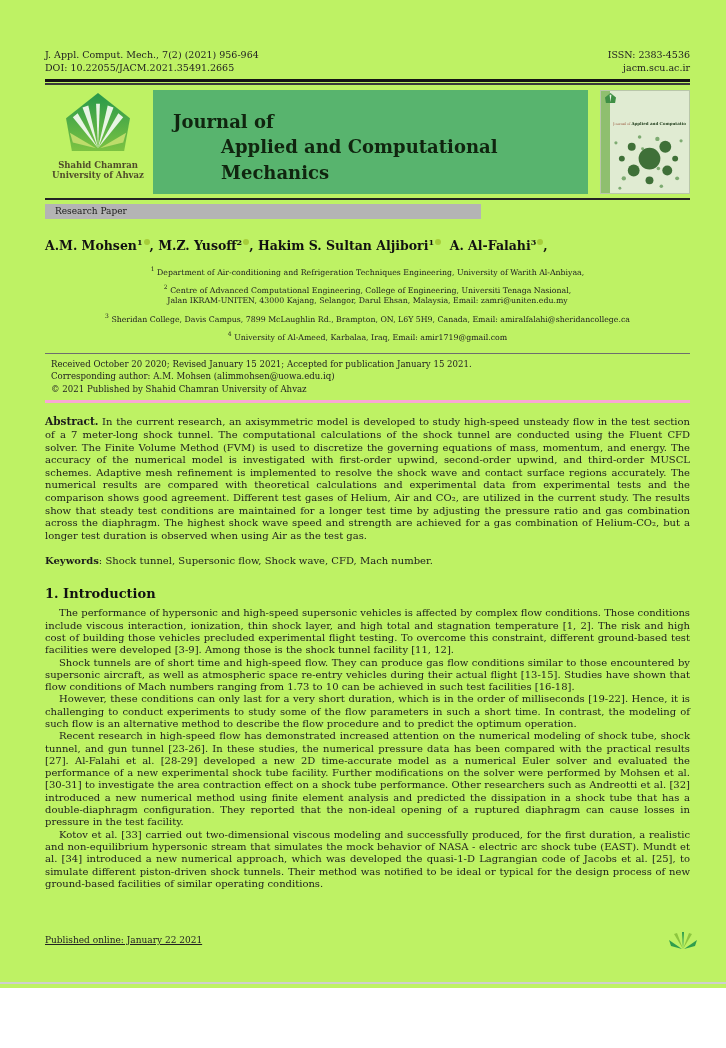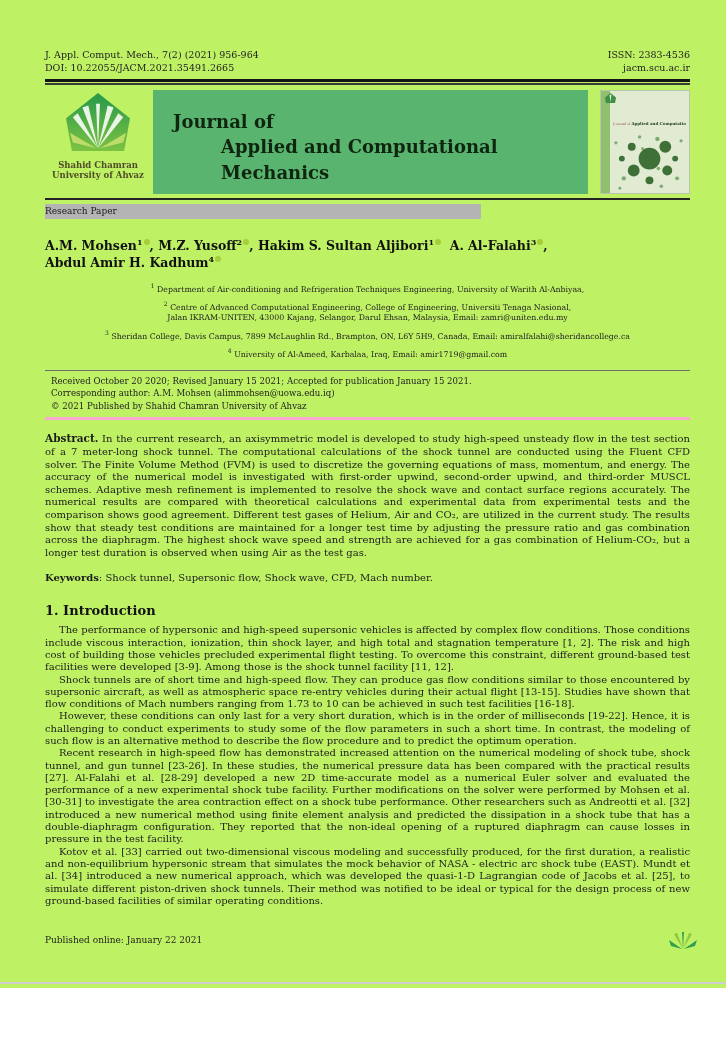--- a/index.html
+++ b/index.html
@@ -29,21 +29,21 @@
   .cover-strip{position:absolute;left:0;top:0;bottom:0;width:9px;background:var(--cover_accent);}
   .cover-mini-logo{position:absolute;left:3px;top:2px;width:13px;height:11px;}
   .cover-titleline{position:absolute;left:12px;top:30px;right:3px;font-size:4px;line-height:5px;
                    white-space:nowrap;overflow:hidden;color:#23401f;}
   .cover-prefix{color:#9a5a40;margin-right:1px;font-size:3.5px;}
   .cover-title{font-weight:bold;}
   .cover-fractal{position:absolute;left:9px;top:38px;right:0;bottom:0;}
   .rule-thin{border-top:2px solid #242424;margin-top:4px;}
   
   .type-bar{width:436px;height:15px;background:var(--type_bar_bg);margin-top:4px;
-            font-size:9px;line-height:15px;color:#1a1a1a;}
+            font-size:9px;line-height:15px;padding-left:10px;color:#1a1a1a;}
   
   .title{margin-top:22px;text-align:center;font-size:20px;font-weight:bold;line-height:28px;color:#111;}
   
   .authors{margin-top:18px;text-align:left;font-size:12.5px;font-weight:bold;line-height:17px;color:#111;}
   .auth-sup{font-size:8px;font-weight:bold;vertical-align:super;line-height:0;}
   .orcid-dot{display:inline-block;width:6px;height:6px;border-radius:50%;background:var(--orcid_green);
              margin-left:1px;vertical-align:super;}
   
   .affiliations{margin-top:10px;text-align:center;font-size:7.8px;line-height:10.5px;color:#222;}
   .aff{margin-bottom:4px;}
@@ -54,21 +54,21 @@
   
   .abstract{margin-top:12px;font-size:10px;line-height:12.6px;text-align:justify;}
   .abstract b{font-size:10.5px;}
   .keywords{margin-top:13px;font-size:10px;}
   
   .intro-heading{margin-top:20px;font-size:13px;font-weight:bold;color:#111;}
   .intro-body{margin-top:6px;}
   .intro-body p{font-size:10px;line-height:12.3px;text-align:justify;text-indent:14px;}
   
   .footer-row{position:absolute;left:45px;right:28px;bottom:38px;display:flex;
-              justify-content:space-between;align-items:center;font-size:9px;color:#222;}
+              justify-content:space-between;align-items:center;font-size:9px;color:#222;text-decoration:underline;}
   .bottom-edge{position:absolute;left:0;right:0;bottom:4px;border-top:2px solid #cfcfcf;}
 </style>
 </head>
 <body>
 
 <div class="page">
 
   <div class="masthead">
     <div class="mast-left">
       <div>J. Appl. Comput. Mech., 7(2) (2021) 956-964</div>
@@ -151,23 +151,20 @@
   </div>
 
 
   <div class="authors">
     <div>
       <span class="author"><span>A.M. Mohsen</span><sup class="auth-sup">1</sup><span class="orcid-dot"></span><span>, </span></span>
       <span class="author"><span>M.Z. Yusoff</span><sup class="auth-sup">2</sup><span class="orcid-dot"></span><span>, </span></span>
       <span class="author"><span>Hakim S. Sultan Aljibori</span><sup class="auth-sup">1</sup><span class="orcid-dot"></span><span>&nbsp; </span></span>
       <span class="author"><span>A. Al-Falahi</span><sup class="auth-sup">3</sup><span class="orcid-dot"></span><span>, </span></span>
     </div>
-    <div>
-      <span class="author"><span>Abdul Amir H. Kadhum</span><sup class="auth-sup">4</sup><span class="orcid-dot"></span></span>
-    </div>
   </div>
 
   <div class="affiliations">
     <div class="aff">
       <div><sup>1</sup> <span>Department of Air-conditioning and Refrigeration Techniques Engineering, University of Warith Al-Anbiyaa,</span></div>
     </div>
     <div class="aff">
       <div><sup>2</sup> <span>Centre of Advanced Computational Engineering, College of Engineering, Universiti Tenaga Nasional,</span></div>
       <div>Jalan IKRAM-UNITEN, 43000 Kajang, Selangor, Darul Ehsan, Malaysia, Email: zamri@uniten.edu.my</div>
     </div>

